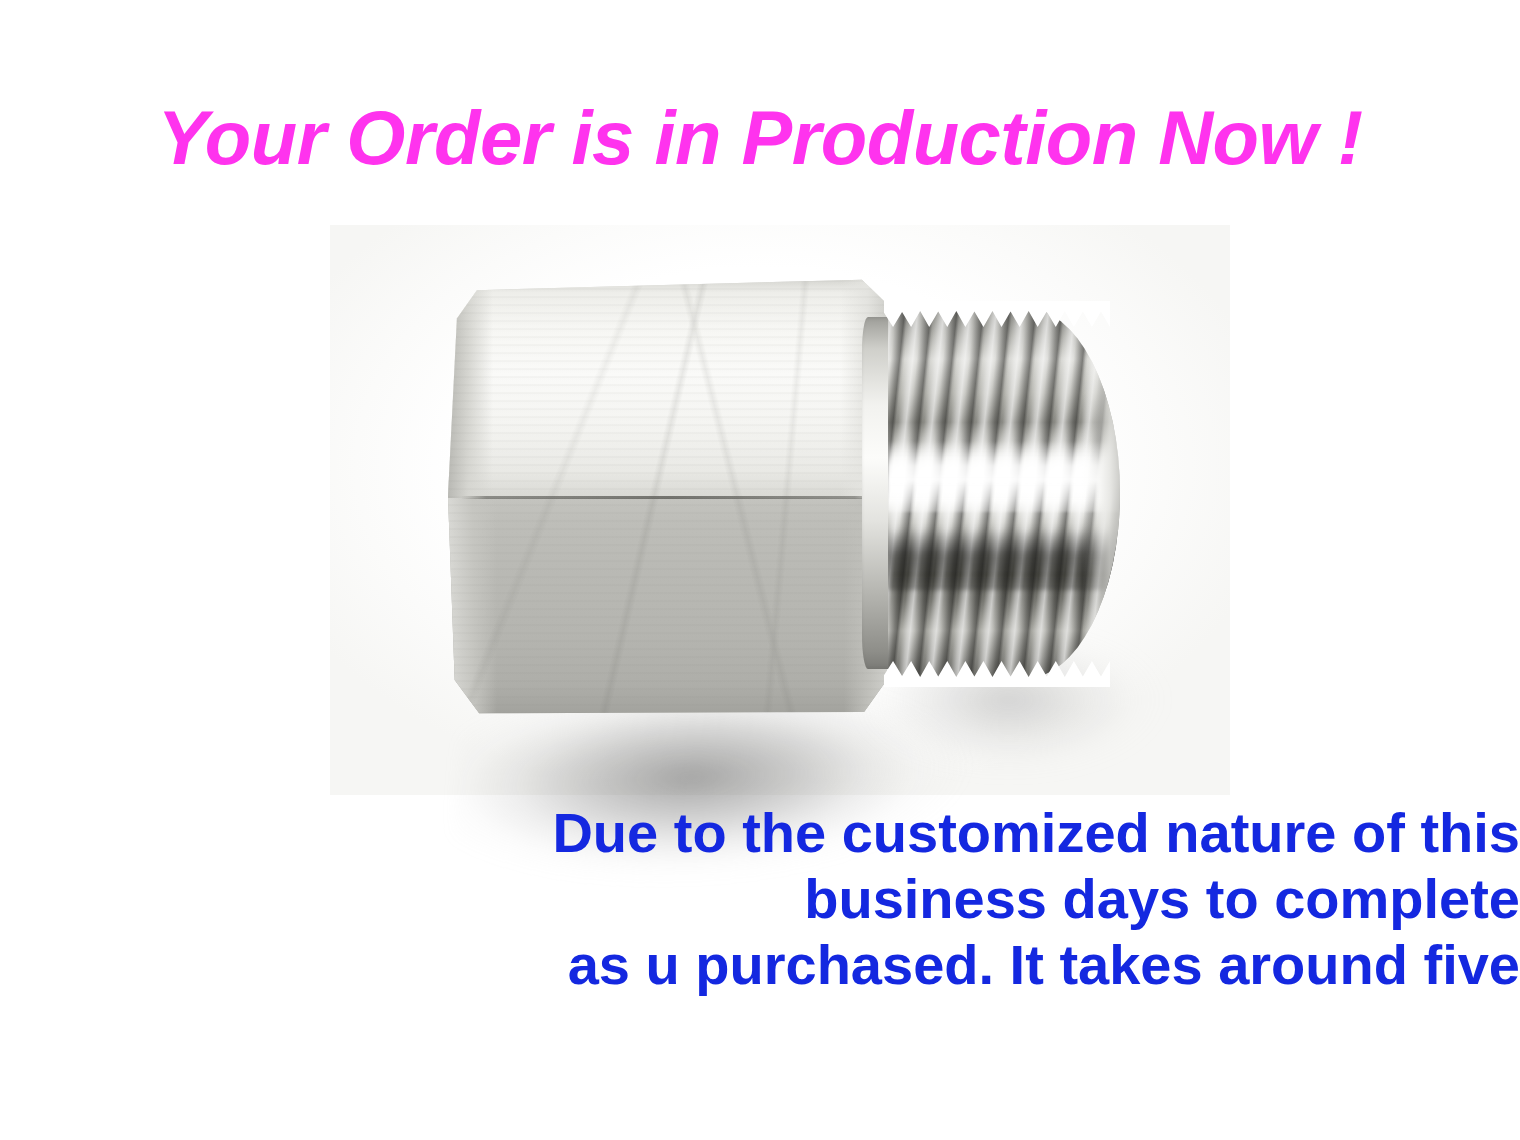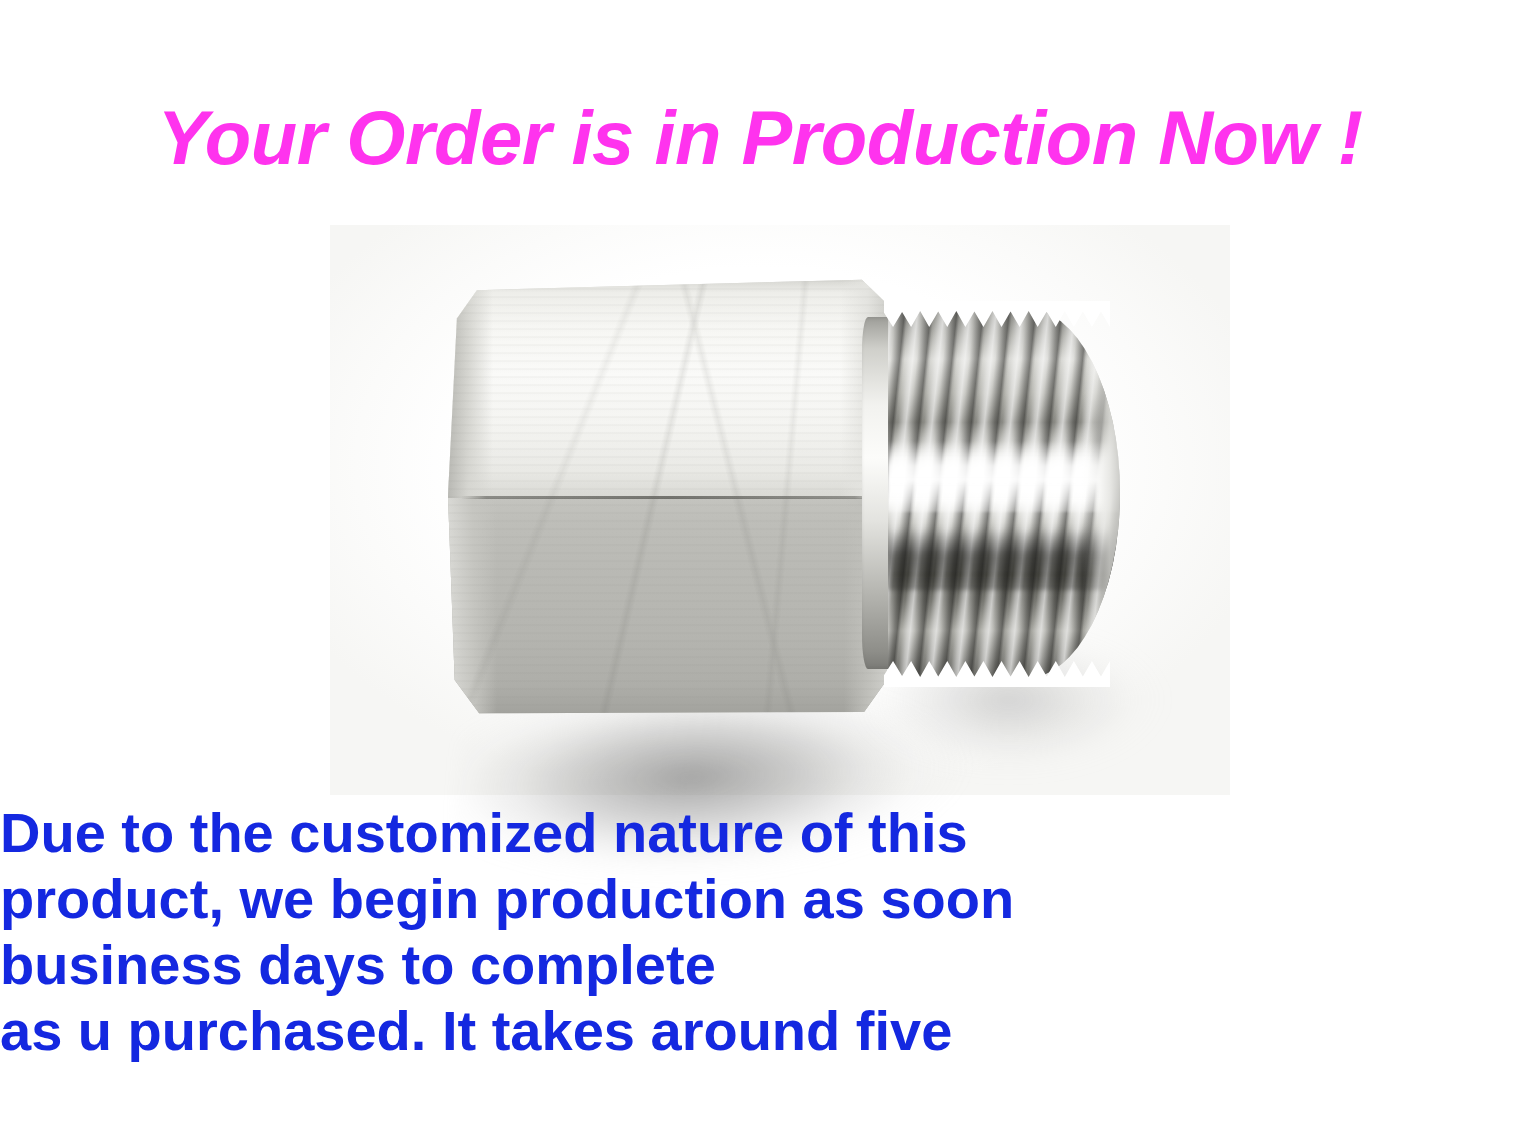--- a/index.html
+++ b/index.html
@@ -374,21 +374,21 @@
       24% 60%, 20% 0%, 16% 62%, 12% 0%, 8% 58%, 4% 0%, 0% 55%
     );
   }
 
   
   .body-copy {
     position: absolute;
     left: 0;
     top: 800px;
     width: 1520px;
-    text-align: left;
+    text-align: right;
     font-family: "Liberation Sans", sans-serif;
     font-weight: bold;
     font-size: 56px;
     line-height: 66px;
     color: #1428e0;
     user-select: none;
   }
   .body-copy .line {
     display: block;
     white-space: nowrap;
@@ -427,18 +427,17 @@
       </div>
 
       <div class="thread-crest-top"></div>
       <div class="thread-crest-bottom"></div>
 
     </div>
   </div>
 
   <div class="body-copy">
     <span class="line">Due to the customized nature of this</span>
-    <span class="line">product, we begin production as soon</span>
     <span class="line">business days to complete</span>
     <span class="line">as u purchased. It takes around five</span>
   </div>
 
 </div>
 
 </body></html>

